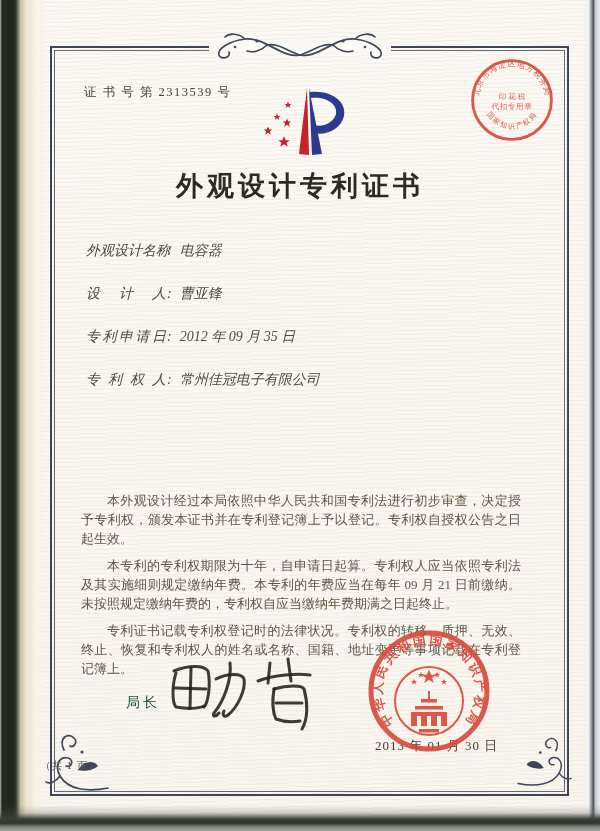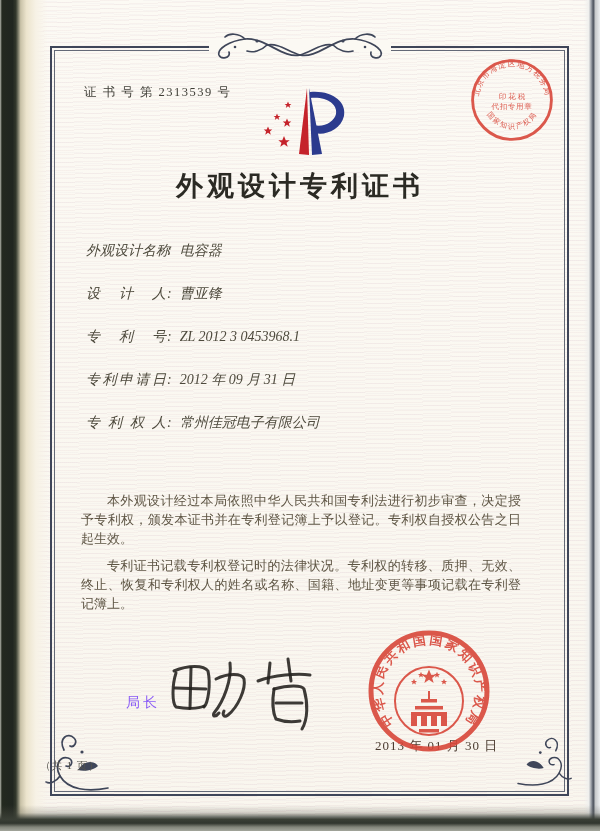--- a/index.html
+++ b/index.html
@@ -25,21 +25,21 @@
   .orn path{stroke:var(--frame);fill:none;stroke-width:1.7;stroke-linecap:round;}
   .orn .leaf{fill:var(--frame);stroke:none;}
   .cert-no{position:absolute;left:84px;top:84px;font-size:12.5px;letter-spacing:1.5px;color:#3f3e37;z-index:3;}
   .title{position:absolute;left:0;top:168px;width:100%;text-align:center;font-size:27px;font-weight:700;letter-spacing:4px;color:#2b2a24;z-index:3;font-family:Liberation Serif, serif;}
   .fields{position:absolute;left:86px;top:242px;width:460px;z-index:3;color:#4e4a3d;}
   .field-row{height:19px;margin-bottom:24px;font-size:14px;white-space:nowrap;font-style:italic;}
   .f-label{display:inline-block;width:80px;text-align:justify;text-align-last:justify;letter-spacing:0;}
   .f-colon{margin:0 8px 0 1px;}
   .paragraphs{position:absolute;left:73px;top:483px;width:456px;z-index:3;font-size:13px;line-height:19px;color:#5e5544;text-align:justify;}
   .paragraphs p{margin:8px;text-indent:2em;}
-  .director-label{position:absolute;left:126px;top:694px;font-size:14px;letter-spacing:3px;color:#8b5cf6;z-index:3;}
+  .director-label{position:absolute;left:126px;top:694px;font-size:14px;letter-spacing:3px;color:#14532d;z-index:3;}
   .sig{position:absolute;left:158px;top:645px;z-index:3;}
   .sig path{stroke:#22201d;fill:none;stroke-width:3;stroke-linecap:round;stroke-linejoin:round;opacity:.88;}
   .seal-date{position:absolute;left:375px;top:737px;font-size:13px;letter-spacing:1px;color:#4a3a2f;z-index:3;}
   .footer{position:absolute;left:0;top:759px;width:100%;text-align:left;font-size:10.5px;letter-spacing:1px;color:#55544c;z-index:3;}
   
   .sr{fill:var(--seal-red);} .srs{stroke:var(--seal-red);fill:none;}
   .lb{fill:var(--logo-blue);} .lr{fill:var(--logo-red);}
   .tax-stamp{position:absolute;left:469px;top:57px;z-index:4;opacity:.9;}
   .tax-stamp text{font-family:"Liberation Serif","DejaVu Serif",serif;}
   .official-seal{position:absolute;left:367px;top:629px;z-index:4;opacity:.9;}
@@ -116,32 +116,30 @@
   <div class="title">外观设计专利证书</div>
 
   <div class="fields">
     <div class="field-row">
       <span class="f-label">外观设计名称</span><span class="f-colon">:</span><span class="f-value">电容器</span>
     </div>
     <div class="field-row">
       <span class="f-label">设计人</span><span class="f-colon">:</span><span class="f-value">曹亚锋</span>
     </div>
     <div class="field-row">
-      <span class="f-label">专利号</span><span class="f-colon">:</span><span class="f-value">ZL 2012 3 0453968.1</span>
-    </div>
-    <div class="field-row">
-      <span class="f-label">专利申请日</span><span class="f-colon">:</span><span class="f-value">2012 年 09 月 31 日</span>
+      <span class="f-label">专利申请日</span><span class="f-colon">:</span><span class="f-value">2012 年 09 月 35 日</span>
     </div>
     <div class="field-row">
       <span class="f-label">专利权人</span><span class="f-colon">:</span><span class="f-value">常州佳冠电子有限公司</span>
     </div>
   </div>
 
   <div class="paragraphs">
     <p>本外观设计经过本局依照中华人民共和国专利法进行初步审查，决定授予专利权，颁发本证书并在专利登记簿上予以登记。专利权自授权公告之日起生效。</p>
+    <p>本专利的专利权期限为十年，自申请日起算。专利权人应当依照专利法及其实施细则规定缴纳年费。本专利的年费应当在每年 09 月 21 日前缴纳。未按照规定缴纳年费的，专利权自应当缴纳年费期满之日起终止。</p>
     <p>专利证书记载专利权登记时的法律状况。专利权的转移、质押、无效、终止、恢复和专利权人的姓名或名称、国籍、地址变更等事项记载在专利登记簿上。</p>
   </div>
 
   <div class="director-label">局长</div>
   <svg class="sig" width="170" height="90" viewBox="0 0 170 90" aria-label="田力普">
     <path d="M16,26 C30,20 46,20 50,26 C53,40 50,58 46,62"></path>
     <path d="M18,28 C14,40 14,58 18,62 C28,64 40,64 46,61"></path>
     <path d="M17,43 L48,44"></path>
     <path d="M33,23 L32,63"></path>
     <path d="M72,18 C74,34 66,56 56,68 C54,72 58,72 61,68"></path>

